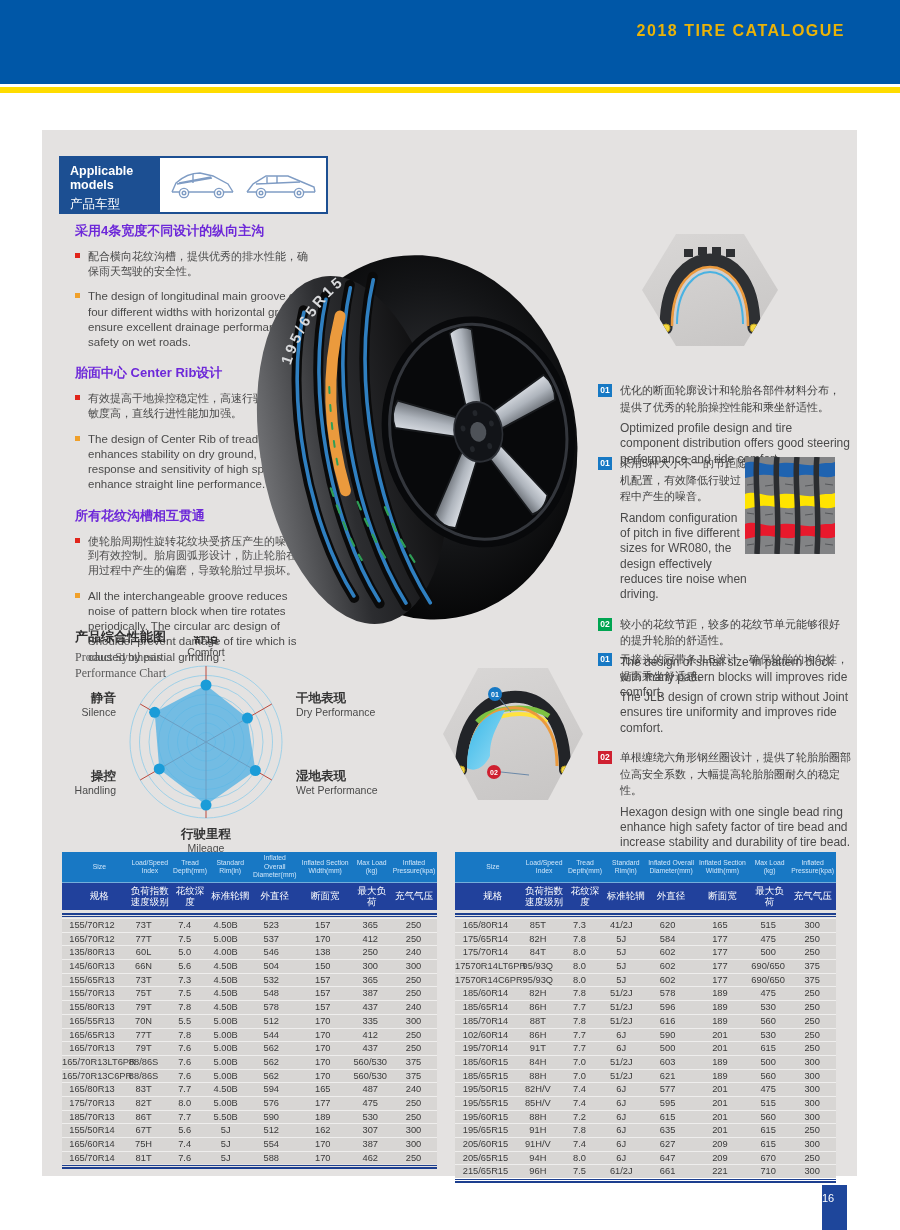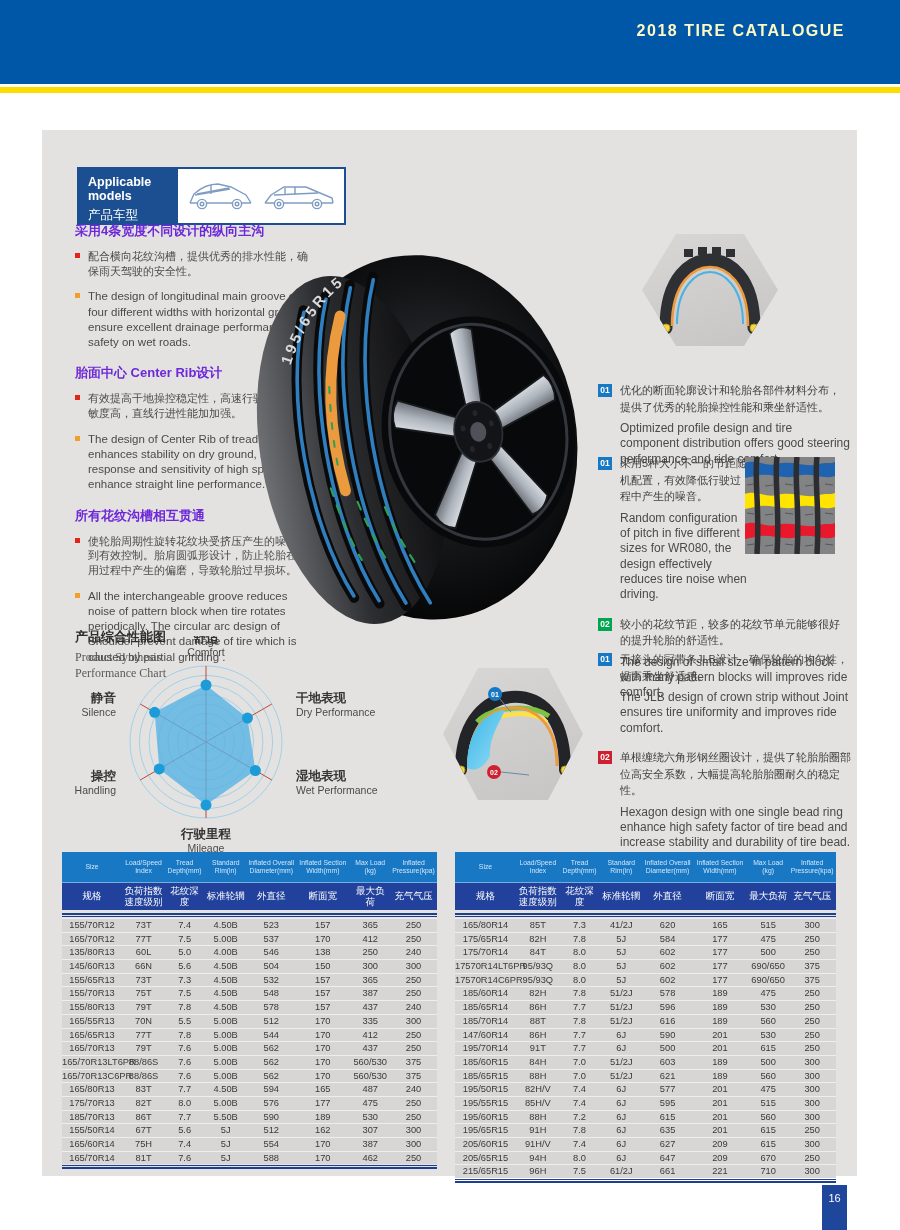--- a/index.html
+++ b/index.html
@@ -1,27 +1,27 @@
 <!DOCTYPE html>
 <html><head>
 <meta charset="utf-8">
 <style>
   html,body{margin:0;padding:0;background:#fff;}
   .page{position:relative;width:900px;height:1230px;background:#fff;overflow:hidden;
         font-family:"Liberation Sans",sans-serif;}
   
   .app-header{position:absolute;left:0;top:0;width:100%;height:84px;background:#0057a7;
-              box-sizing:border-box;padding:22px 55px 0 0;text-align:right;color:#fef9c3;}
+              box-sizing:border-box;padding:22px 55px 0 0;text-align:right;color:#eab308;}
   .header-title{font-size:16px;font-weight:bold;letter-spacing:1.5px;}
   .header-subtitle{font-size:14px;margin-top:5px;letter-spacing:2px;}
   .stripe-yellow{position:absolute;left:0;top:87px;width:100%;height:6px;background:#ffdc00;}
   
   .card{position:absolute;left:42px;top:130px;width:815px;height:1046px;background:#e4e2e1;}
   
-  .applicable{position:absolute;left:35px;top:26px;height:58px;display:flex;margin-top:11px;}
+  .applicable{position:absolute;left:17px;top:26px;height:58px;display:flex;}
   .app-label{width:101px;background:#1c4f92;color:#fff;box-sizing:border-box;padding:8px 0 0 11px;}
   .app-label .en{font-size:12.5px;font-weight:bold;line-height:1.12;}
   .app-label .zh{font-size:12.5px;margin-top:4px;}
   .app-cars{width:168px;background:#fff;border:2px solid #1c4f92;border-left:none;box-sizing:border-box;
             display:flex;align-items:center;justify-content:space-around;padding:0 4px;}
   
   .left-col{position:absolute;left:33px;top:78px;width:236px;}
   .feat-heading{color:#6d28d9;font-weight:bold;font-size:13px;margin:14px 0 9px;}
   .bullet{position:relative;padding-left:13px;color:#4a4a4a;line-height:1.33;margin-bottom:11px;}
   .bullet.zh{font-size:11px;font-family:Liberation Serif, serif;}
@@ -50,39 +50,39 @@
   .tread-img{position:absolute;left:703px;top:327px;width:90px;height:97px;}
   
   .radar-title{position:absolute;left:33px;top:498px;}
   .radar-title .zh{font-size:13px;font-weight:bold;color:#2e2e2e;}
   .radar-title .en{font-size:12px;color:#5a5a5a;line-height:1.3;margin-top:4px;font-family:Liberation Serif, serif;}
   .radar-box{position:absolute;left:18px;top:506px;width:340px;height:248px;}
   
   .spec-table{position:absolute;}
   .table-left{left:20px;top:722px;width:375px;}
   .table-right{left:413px;top:722px;width:381px;}
-  .hdr-row{display:grid;grid-template-columns:16% 11.5% 10.4% 11.5% 12.8% 14.7% 10.6% 12.5%;}
+  .hdr-row{display:grid;grid-template-columns:16% 11.5% 10.4% 11.5% 12.8% 14.7% 10.6% 12.5%;padding-left:8px;}
   .hdr-en{background:#1878c4;border-bottom:1px solid rgba(255,255,255,.4);}
   .hdr-en .hcell{min-height:30px;display:flex;align-items:center;justify-content:center;
                  color:#cfe6fa;font-size:6.8px;line-height:1.25;text-align:center;padding:2px 1px;box-sizing:border-box;}
   .hdr-zh{background:#21419c;}
   .hdr-zh .hcell{min-height:27px;display:flex;align-items:center;justify-content:center;
                  color:#fff;font-size:9.5px;line-height:1.15;text-align:center;padding:1px;box-sizing:border-box;}
   .tsep{height:8px;position:relative;}
   .tsep::before{content:"";position:absolute;left:0;right:0;top:3px;height:2px;background:#1d3f8f;}
   .tsep::after{content:"";position:absolute;left:0;right:0;top:6px;height:1px;background:#1d3f8f;}
   .tsep.bot::before{top:1px;height:1px;}
   .tsep.bot::after{top:3px;height:2px;}
   .body-row{display:grid;grid-template-columns:16% 11.5% 10.4% 11.5% 12.8% 14.7% 10.6% 12.5%;
             height:12.7px;background:#d8d6d4;border-top:1px solid #efeeed;}
   .body-row:first-of-type{border-top:none;}
   .cell{font-size:9.3px;color:#3a3a3a;text-align:center;line-height:12.7px;white-space:nowrap;overflow:visible;}
   
   .page-num{position:absolute;left:822px;top:1185px;width:25px;height:45px;background:#1e469b;
-            color:#fff;font-size:11px;text-align:center;box-sizing:border-box;padding-top:7px;}
+            color:#fff;font-size:11px;box-sizing:border-box;padding-top:7px;}
 </style>
 </head>
 <body>
 
 <div class="page">
 
   <header class="app-header">
     <div class="header-title">2018 TIRE CATALOGUE</div>
   </header>
   <div class="stripe-yellow"></div>
@@ -637,21 +637,21 @@
           <div class="cell">185/70R14</div>
           <div class="cell">88T</div>
           <div class="cell">7.8</div>
           <div class="cell">51/2J</div>
           <div class="cell">616</div>
           <div class="cell">189</div>
           <div class="cell">560</div>
           <div class="cell">250</div>
         </div>
         <div class="body-row">
-          <div class="cell">147/60R14</div>
+          <div class="cell">102/60R14</div>
           <div class="cell">86H</div>
           <div class="cell">7.7</div>
           <div class="cell">6J</div>
           <div class="cell">590</div>
           <div class="cell">201</div>
           <div class="cell">530</div>
           <div class="cell">250</div>
         </div>
         <div class="body-row">
           <div class="cell">195/70R14</div>

